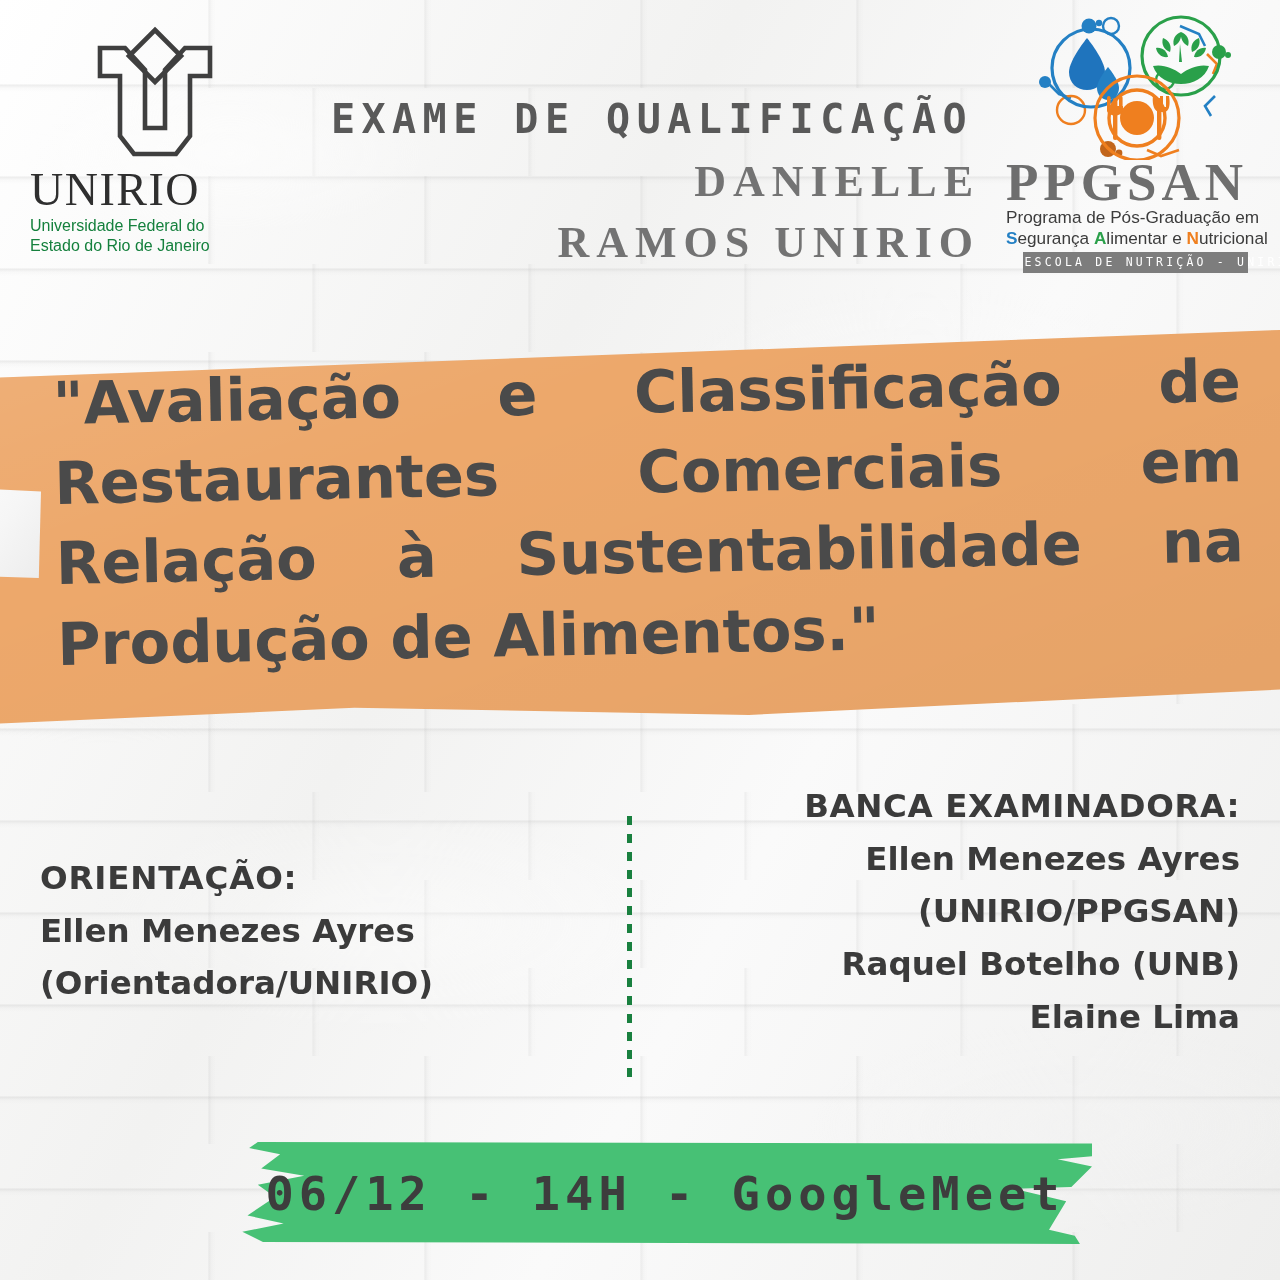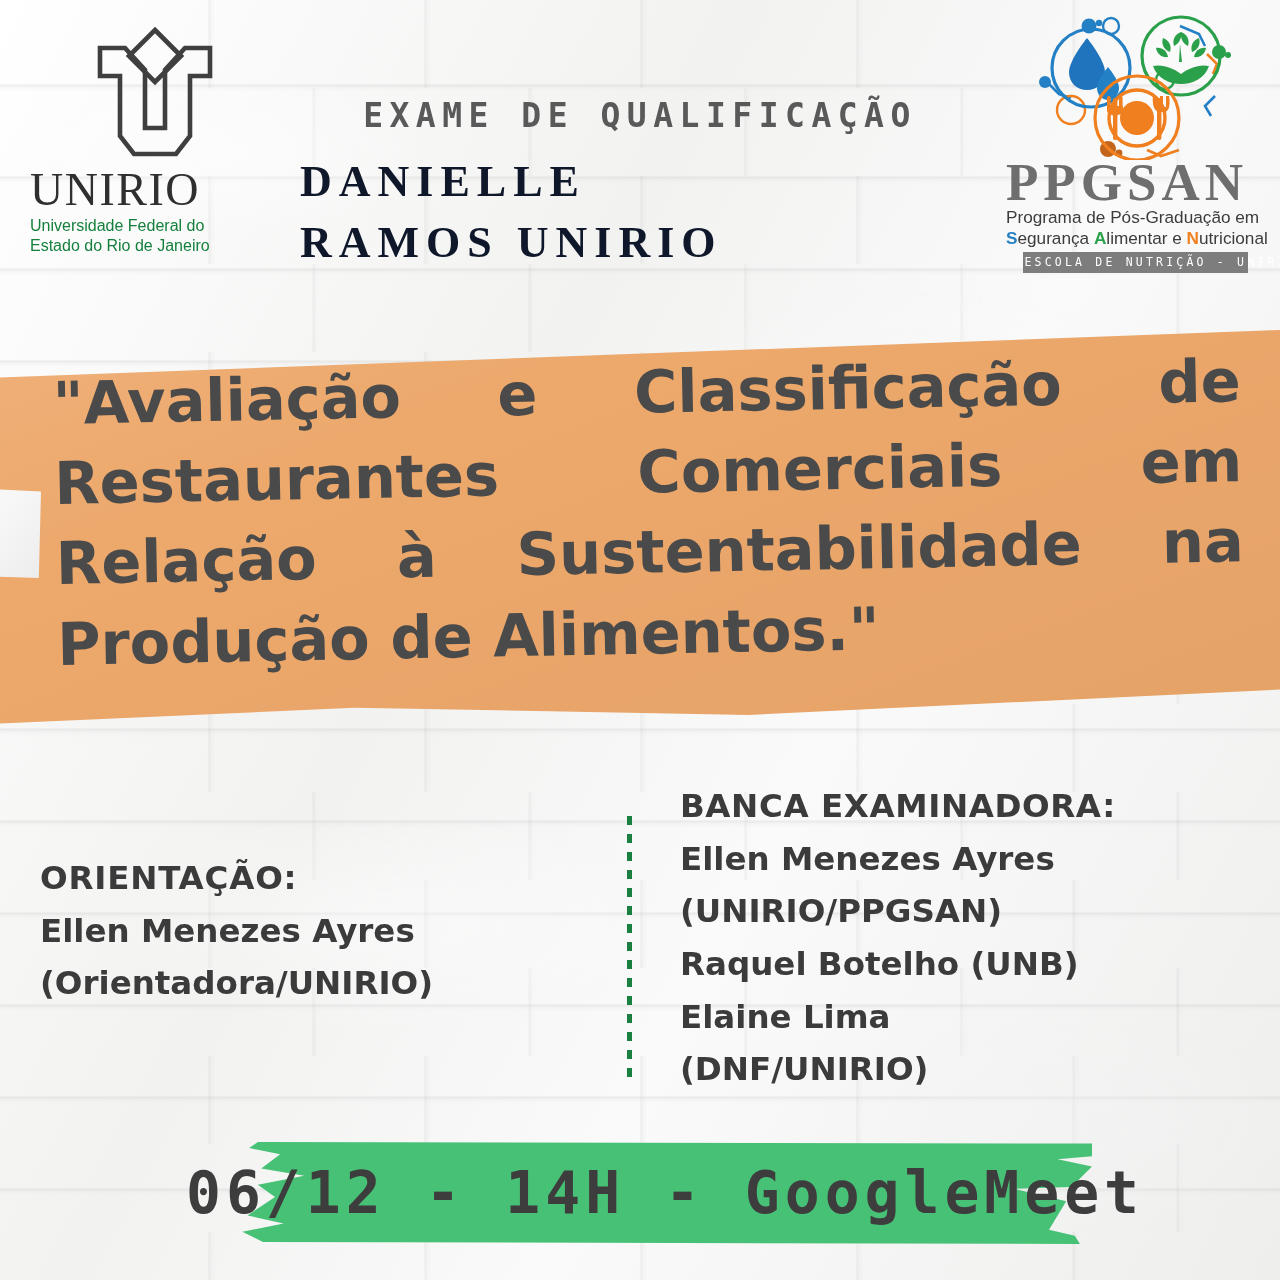--- a/index.html
+++ b/index.html
@@ -95,43 +95,43 @@
     font-family: "Liberation Sans", sans-serif;
     font-size: 16px;
     line-height: 1.22;
     color: #15803d;
     margin-top: 2px;
   }
 
   
   .exame {
     position: absolute;
-    left: 300px;
+    left: 312px;
     top: 96px;
     width: 680px;
     text-align: center;
     font-family: "DejaVu Sans Mono", monospace;
     font-weight: bold;
-    font-size: 33px;
+    font-size: 40px;
     letter-spacing: 6.5px;
     color: #595959;
     white-space: nowrap;
   }
   .student {
     position: absolute;
     left: 300px;
     top: 152px;
     width: 680px;
-    text-align: left;
+    text-align: right;
     font-family: "Liberation Serif", serif;
     font-weight: bold;
     font-size: 44px;
     line-height: 1.38;
     letter-spacing: 7px;
-    color: #0f172a;
+    color: #737373;
   }
 
   
   .ppgsan {
     position: absolute;
     right: 16px;
     top: 10px;
     width: 258px;
     text-align: left;
   }
@@ -237,21 +237,21 @@
     background-image: linear-gradient(to bottom, #19803f 0 9px, rgba(0,0,0,0) 9px 18px);
     background-size: 5px 18px;
     background-repeat: repeat-y;
   }
 
   .col-right {
     position: absolute;
     right: 40px;
     top: 780px;
     width: 560px;
-    text-align: left;
+    text-align: right;
     color: #3b3b3b;
     font-family: "DejaVu Sans", sans-serif;
     font-size: 32.5px;
     line-height: 1.62;
     font-weight: bold;
   }
   .col-right .hdr { letter-spacing: .6px; }
 
   
   .ribbon-wrap {
@@ -291,21 +291,21 @@
     );
   }
   .ribbon-text {
     position: absolute;
     inset: 0;
     display: flex;
     align-items: center;
     justify-content: center;
     font-family: "DejaVu Sans Mono", monospace;
     font-weight: bold;
-    font-size: 58px;
+    font-size: 47px;
     letter-spacing: 5px;
     color: #3d3d3d;
     white-space: nowrap;
     padding-left: 6px;
   }
 </style>
 </head>
 <body>
 
 <div id="poster">
@@ -405,21 +405,20 @@
   </div>
 
   <div class="divider"></div>
 
   <div class="col-right">
     <div class="hdr">BANCA EXAMINADORA:</div>
     <div>Ellen Menezes Ayres</div>
     <div>(UNIRIO/PPGSAN)</div>
     <div>Raquel Botelho (UNB)</div>
     <div>Elaine Lima</div>
-    <div>(DNF/UNIRIO)</div>
   </div>
 
   <div class="ribbon-wrap">
     <div class="ribbon"></div>
     <div class="ribbon-text">06/12 - 14H - GoogleMeet</div>
   </div>
 
 </div>
 
 </body></html>

